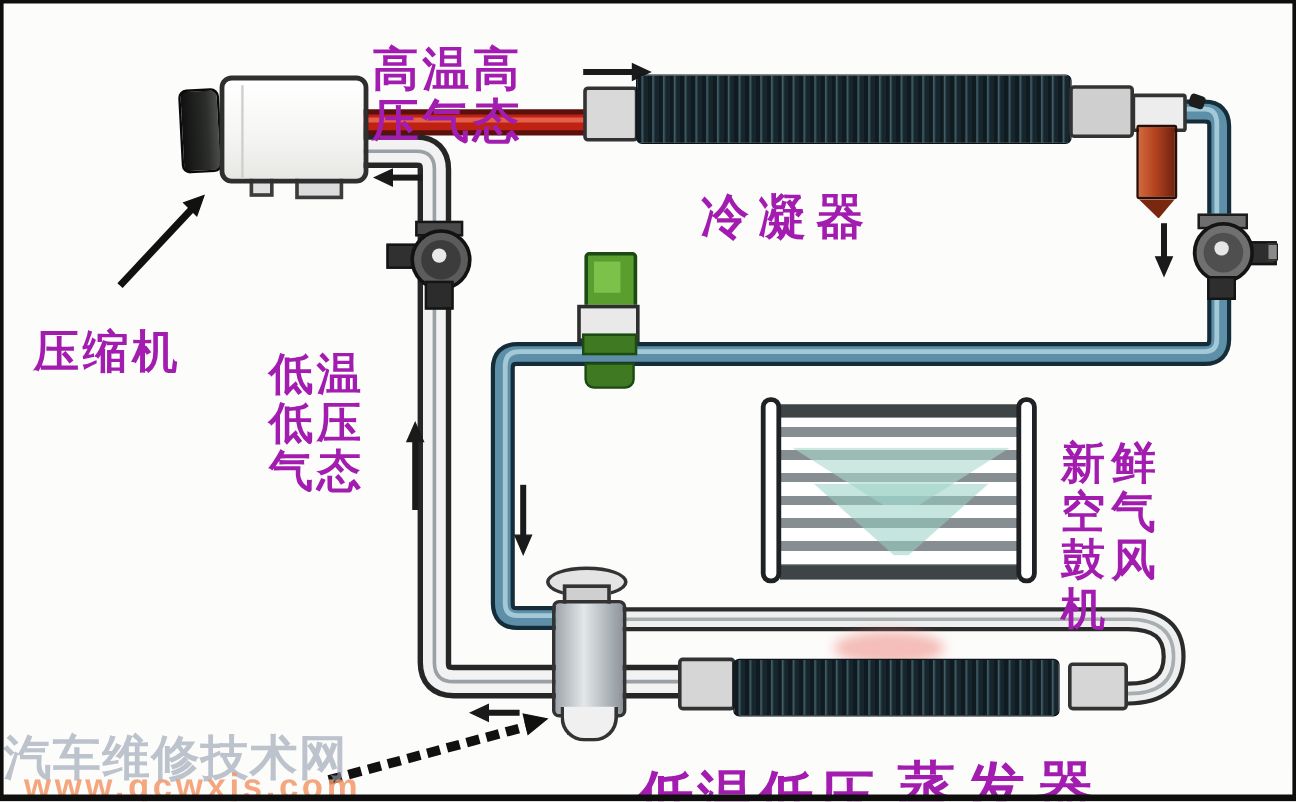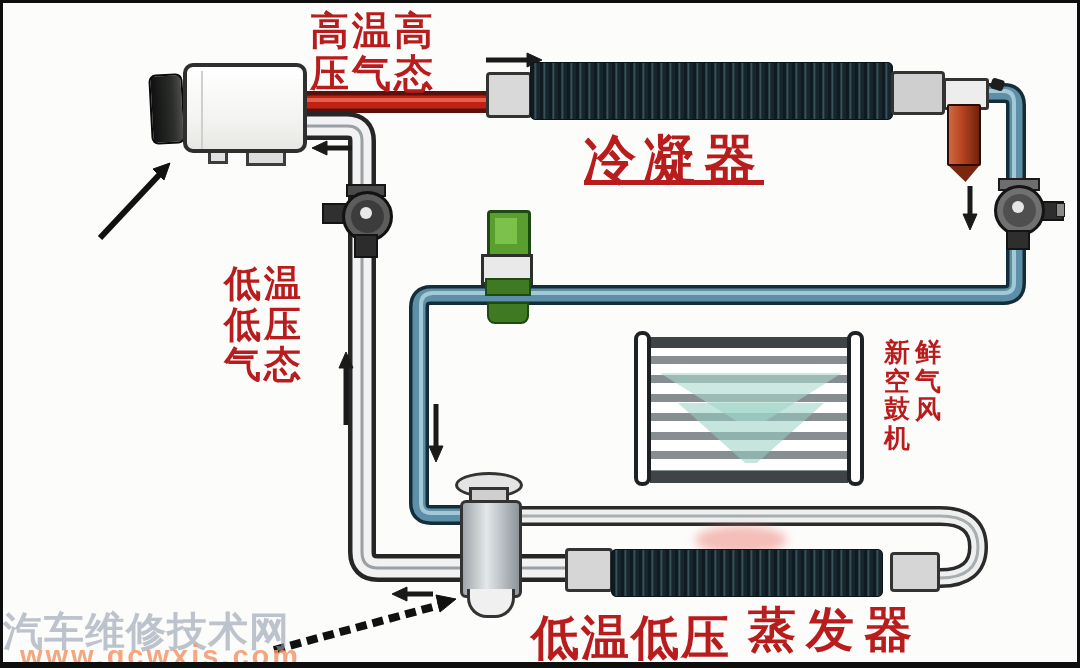--- a/index.html
+++ b/index.html
@@ -4,22 +4,22 @@
 <style>
   html,body{margin:0;padding:0;background:#ffffff;}
   #stage{
     position:relative;width:1080px;height:668px;overflow:hidden;
     background:#fcfcfb;
     font-family:"Liberation Sans","DejaVu Sans",sans-serif;
   }
   #pipes{position:absolute;left:0;top:0;z-index:1;}
   .comp{position:absolute;box-sizing:border-box;z-index:5;}
   .label{
-    position:absolute;z-index:20;font-weight:bold;color:#b91c1c;
-    white-space:pre-line;line-height:1.10;
+    position:absolute;z-index:20;font-weight:bold;color:#a21caf;
+    white-space:pre-line;line-height:1.10;margin-top:28px;
   }
   .wm{position:absolute;z-index:15;font-weight:bold;white-space:nowrap;}
   #frame{position:absolute;inset:0;border:3px solid #0e0e0e;border-bottom-width:6px;z-index:60;pointer-events:none;}
   .coil{
     background:repeating-linear-gradient(90deg,#0f1b20 0px,#0f1b20 3px,#43606a 4px,#16262c 6px,#16262c 9px);
     border-radius:5px;border:1px solid #0c1417;
   }
 </style>
 </head>
 <body>
@@ -151,25 +151,26 @@
     <div style="position:absolute;left:44px;top:72px;width:146px;height:60px;background:rgba(152,207,196,0.55);clip-path:polygon(0 0,100% 0,54% 100%,46% 100%);"></div>
     <div style="position:absolute;left:0px;top:0px;width:17px;height:155px;background:#ffffff;border:4px solid #1e2224;border-radius:8px;box-sizing:border-box;"></div>
     <div style="position:absolute;left:213px;top:0px;width:17px;height:155px;background:#ffffff;border:4px solid #1e2224;border-radius:8px;box-sizing:border-box;"></div>
   </div>
 
   <div class="wm" style="left:3px;top:604px;font-size:40px;letter-spacing:1px;color:rgba(150,160,176,0.62);">汽车维修技术网</div>
   <div class="wm" style="left:20px;top:640px;font-size:29px;letter-spacing:3px;color:rgba(242,150,105,0.85);">www.qcwxjs.com</div>
 
   <div class="label" style="left:310px;top:10px;font-size:39px;letter-spacing:3px;">高温高
 压气态</div>
+  <div class="label" style="left:28px;top:246px;font-size:38px;letter-spacing:3px;">压缩机</div>
   <div class="label" style="left:224px;top:264px;font-size:37px;letter-spacing:3px;text-align:right;">低温
 低压
 气态</div>
-  <div class="label" style="left:584px;top:131px;font-size:52px;letter-spacing:8px;text-decoration:underline;">冷凝器</div>
-  <div class="label" style="left:884px;top:338px;font-size:26px;letter-spacing:5px;">新鲜
+  <div class="label" style="left:584px;top:131px;font-size:40px;letter-spacing:8px;">冷凝器</div>
+  <div class="label" style="left:884px;top:338px;font-size:37px;letter-spacing:5px;">新鲜
 空气
 鼓风
 机</div>
   <div class="label" style="left:531px;top:612px;font-size:48px;letter-spacing:2px;">低温低压</div>
   <div class="label" style="left:748px;top:604px;font-size:48px;letter-spacing:10px;">蒸发器</div>
 
   <div id="frame"></div>
 </div>
 
 </body></html>

